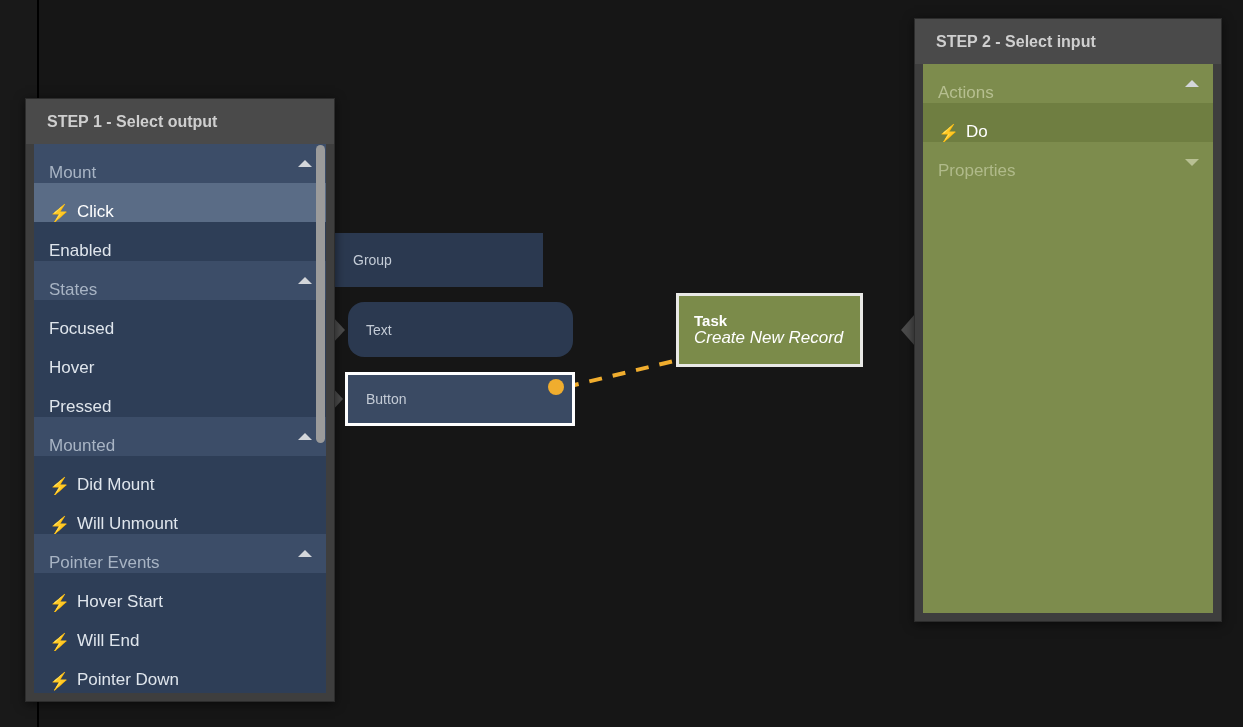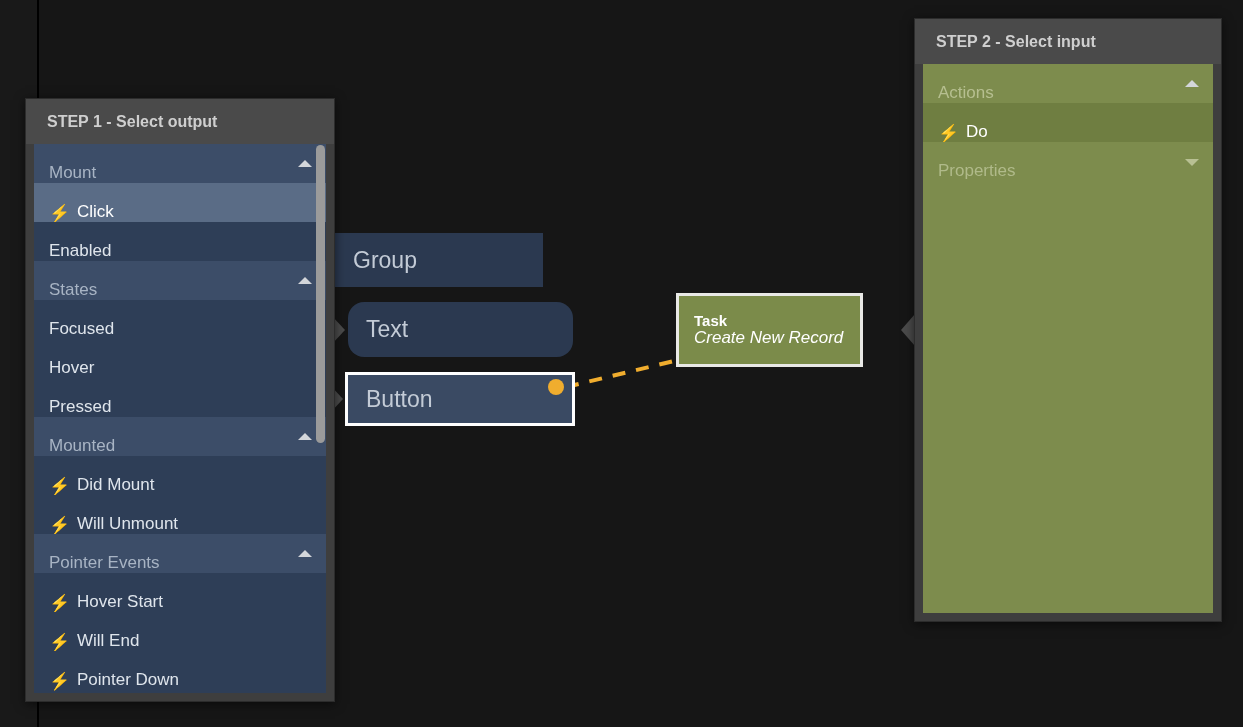--- a/index.html
+++ b/index.html
@@ -40,21 +40,21 @@
     position: absolute;
     box-sizing: border-box;
     display: flex;
     flex-direction: column;
     justify-content: center;
     padding-left: 18px;
   }
   .node-blue {
     background: #2b3950;
     color: #c3cbd6;
-    font-size: 23px;
+    font-size: 14px;
   }
   .node-selected {
     border: 3px solid #ffffff;
     background: #3a4a63;
   }
   .node-green {
     background: #7b8b4a;
     border: 3px solid #e9e9e6;
     padding-left: 15px;
   }

